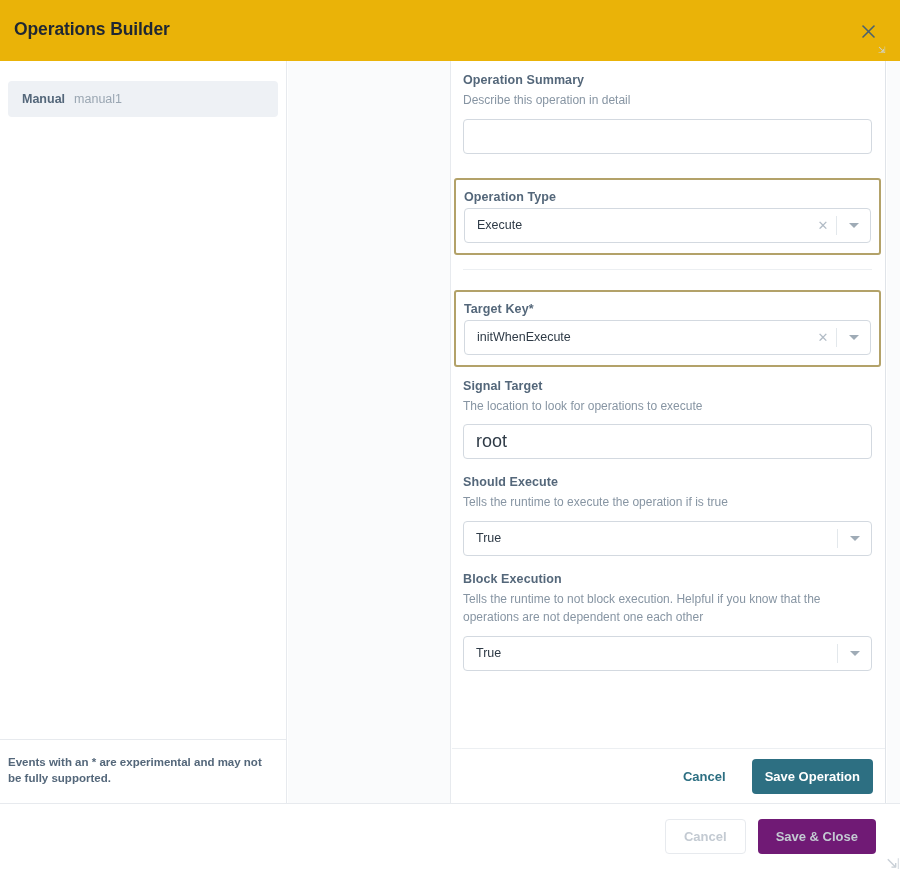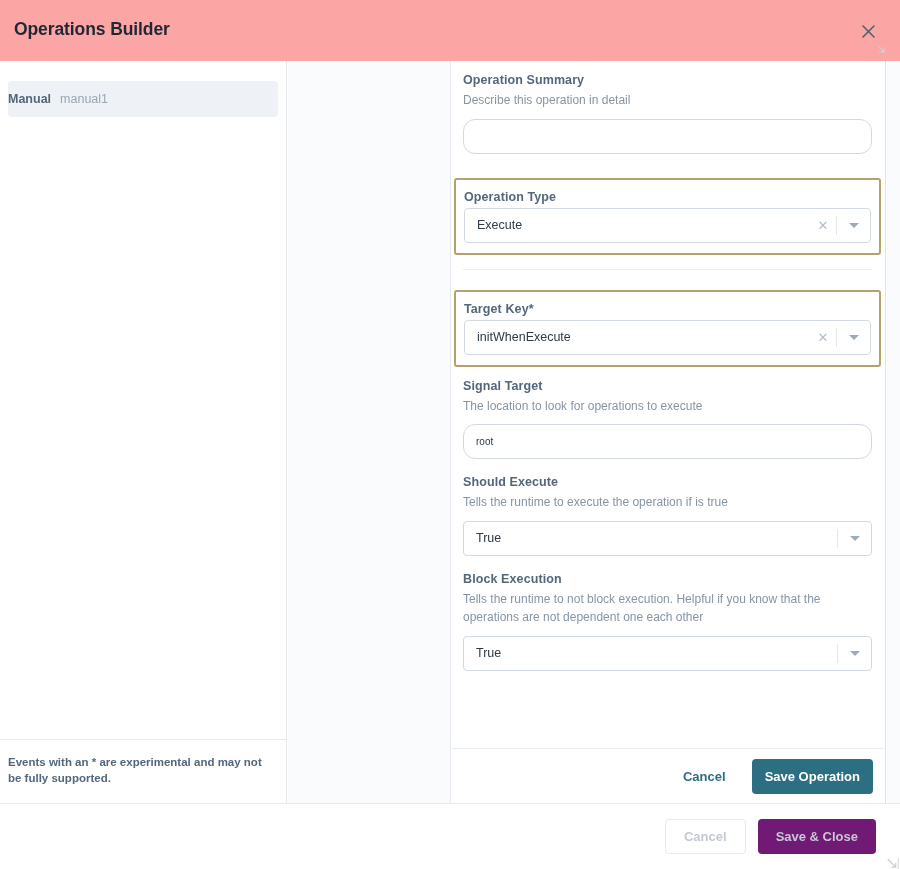--- a/index.html
+++ b/index.html
@@ -14,21 +14,21 @@
     color: #2e3a46;
     overflow: hidden;
     position: relative;
   }
 
   
   .modal-header {
     position: absolute;
     left: 0; top: 0;
     width: 900px; height: 61px;
-    background: #fca5a5;
+    background: #eab308;
     box-sizing: border-box;
     padding-left: 34px;
   }
   .modal-title {
     position: absolute;
     left: 14px; top: 19px;
     font-size: 17.5px;
     font-weight: bold;
     letter-spacing: -0.1px;
     color: #1f2733;
@@ -68,20 +68,21 @@
   }
   .op-item {
     position: absolute;
     left: 8px; top: 20px;
     width: 270px;
     height: 36px;
     background: #eef1f5;
     border-radius: 4px;
     display: flex;
     align-items: center;
+    padding-left: 14px;
     box-sizing: border-box;
     cursor: pointer;
   }
   .op-item-type {
     font-size: 12.5px;
     font-weight: bold;
     color: #54677a;
     margin-right: 9px;
   }
   .op-item-name {
@@ -171,23 +172,23 @@
     color: #8795a3;
     line-height: 1.55;
     margin-bottom: 9px;
   }
 
   .text-input {
     width: 100%;
     height: 35px;
     box-sizing: border-box;
     border: 1px solid #d3d9e0;
-    border-radius: 12px;
-    background: #ffffff;
-    font-size: 10px;
+    border-radius: 4px;
+    background: #ffffff;
+    font-size: 18px;
     font-family: "Liberation Sans", sans-serif;
     color: #2e3a46;
     padding: 0 12px;
     outline: none;
   }
   .text-input::placeholder { color: #b4bdc6; }
 
   .select-box {
     position: relative;
     width: 100%;

